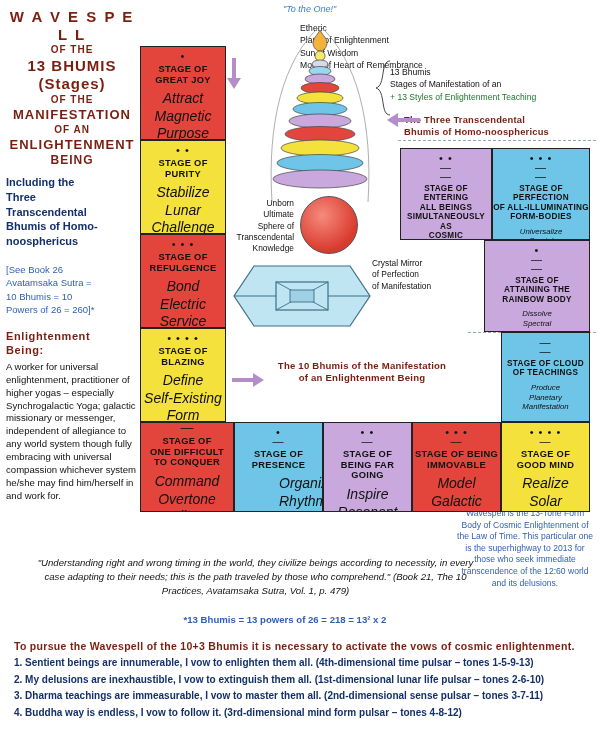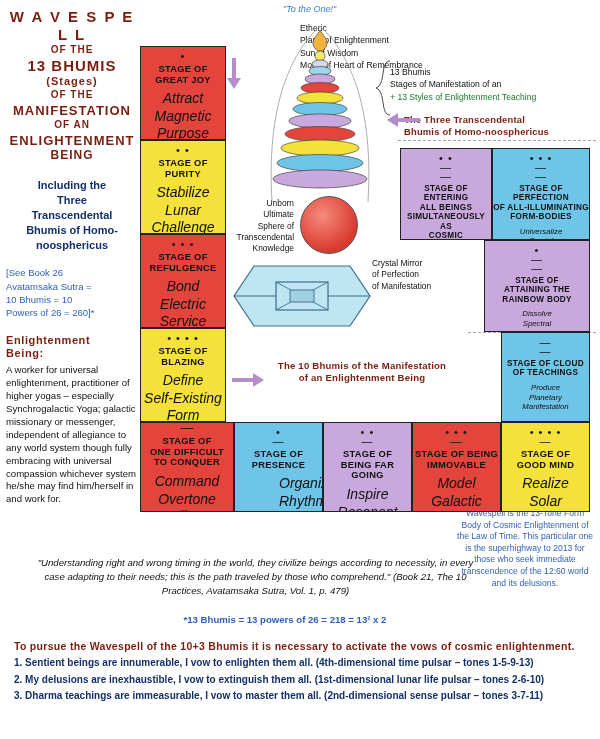--- a/index.html
+++ b/index.html
@@ -14,27 +14,27 @@
   .root{position:relative;width:568px;height:739px;}
 
   
   .left-col{position:absolute;left:6px;top:8px;width:132px;}
   .title{
     color:#7a1f10;font-weight:bold;text-align:center;line-height:1.18;
   }
   .t-wave{font-size:15px;letter-spacing:2px;}
   .t-of{font-size:10px;letter-spacing:1px;margin-top:1px;}
   .t-13{font-size:15px;letter-spacing:1px;margin-top:1px;}
-  .t-stages{font-size:11px;letter-spacing:1px;}
+  .t-stages{font-size:15px;letter-spacing:1px;}
   .t-manif{font-size:13px;letter-spacing:1px;margin-top:2px;}
   .t-enl{font-size:13px;letter-spacing:1px;margin-top:2px;}
   .t-being{font-size:12px;letter-spacing:1px;}
 
   .incl{
-    margin-top:16px;text-align:center;font-weight:bold;font-size:11px;
+    margin-top:8px;text-align:left;font-weight:bold;font-size:11px;
     color:#14306b;line-height:1.35;
   }
   .book{
     margin-top:14px;font-size:9.5px;color:#2f5fb5;line-height:1.4;
     font-weight:normal;
   }
   .enl-head{
     margin-top:14px;font-size:11px;font-weight:bold;color:#7a1f10;
     letter-spacing:.6px;line-height:1.2;
   }
@@ -376,15 +376,16 @@
   </div>
 
   <div class="quote">"Understanding right and wrong timing in the world, they civilize beings according to necessity, in every case adapting to their needs; this is the path traveled by those who comprehend." (Book 21, The 10 Practices, Avatamsaka Sutra, Vol. 1, p. 479)</div>
   <div class="bhumi-note">*13 Bhumis = 13 powers of 26 = 218 = 13² x 2</div>
 
   <div class="bottom">
     <div class="lead">To pursue the Wavespell of the 10+3 Bhumis it is necessary to activate the vows of cosmic enlightenment.</div>
     <div class="vow">1. Sentient beings are innumerable, I vow to enlighten them all. (4th-dimensional time pulsar – tones 1-5-9-13)</div>
     <div class="vow">2. My delusions are inexhaustible, I vow to extinguish them all. (1st-dimensional lunar life pulsar – tones 2-6-10)</div>
     <div class="vow">3. Dharma teachings are immeasurable, I vow to master them all. (2nd-dimensional sense pulsar – tones 3-7-11)</div>
+    <div class="vow">4. Buddha way is endless, I vow to follow it. (3rd-dimensional mind form pulsar – tones 4-8-12)</div>
   </div>
 
 </div>
 
 </body></html>

